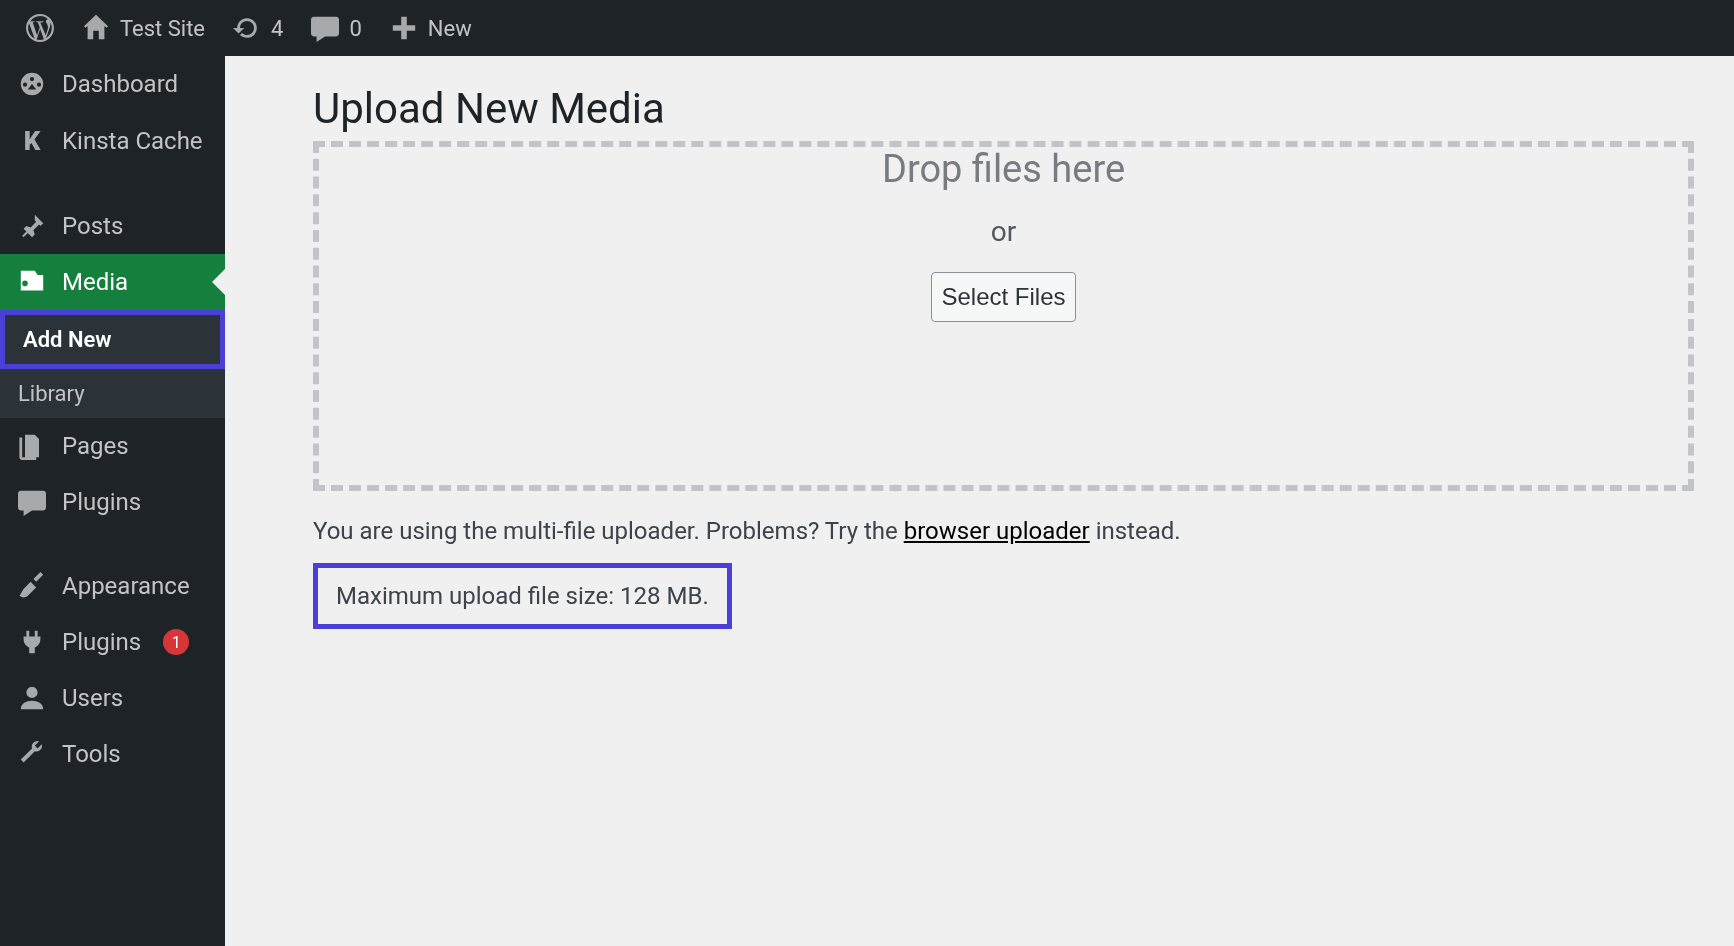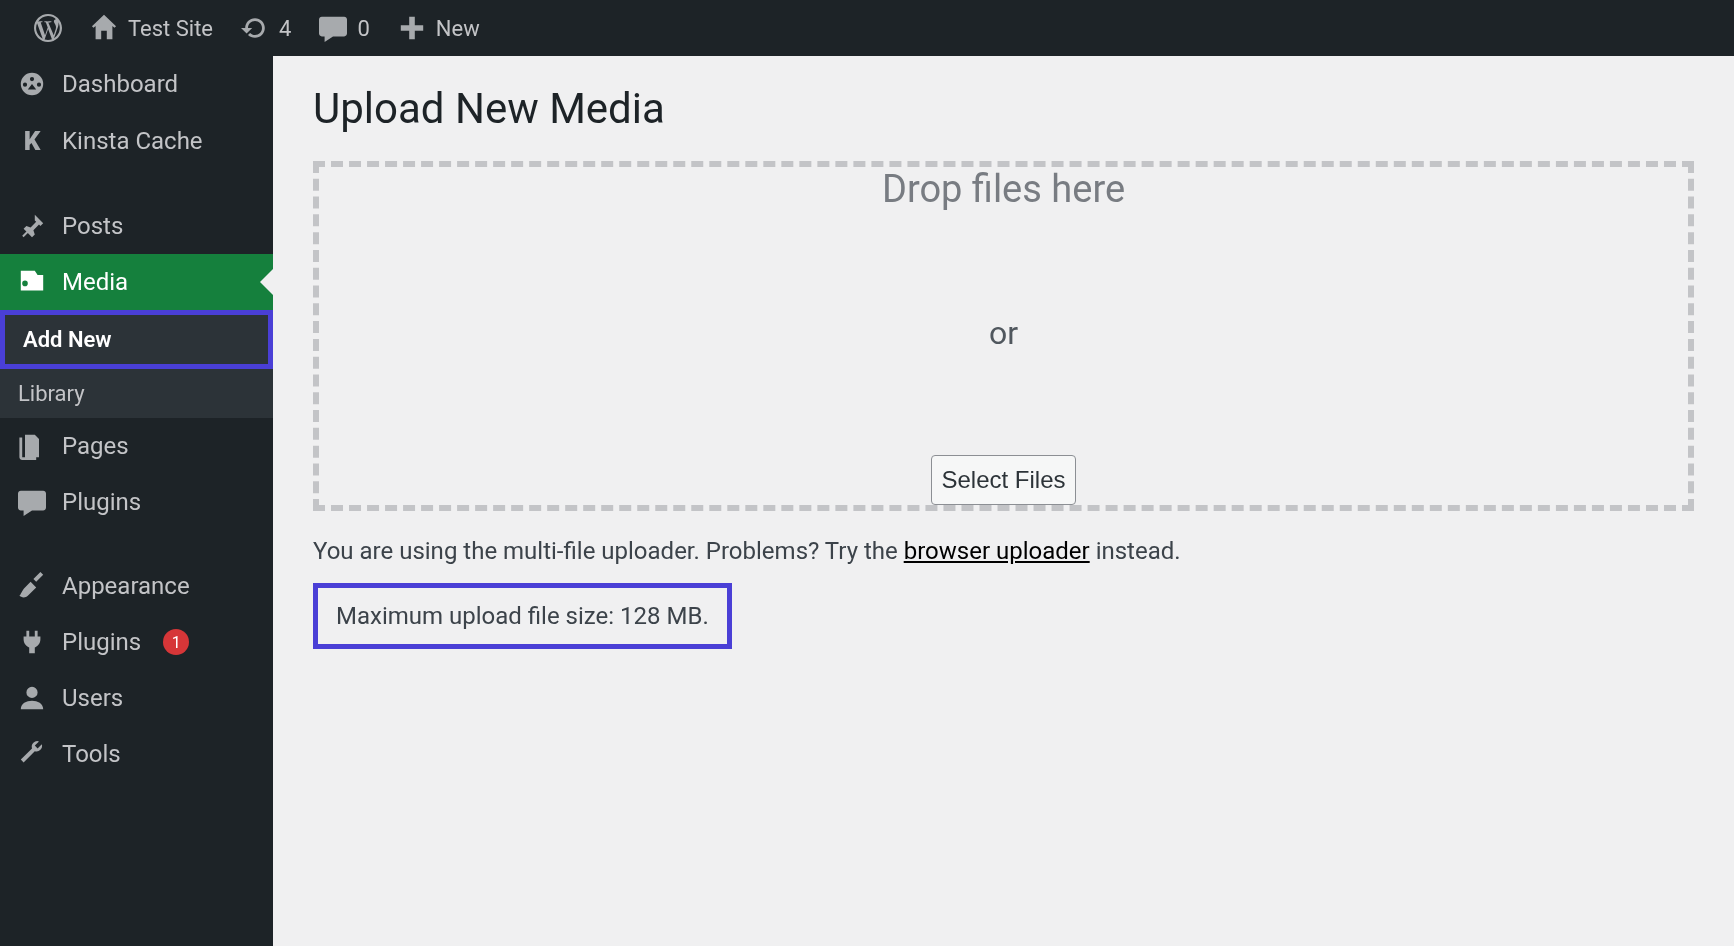--- a/index.html
+++ b/index.html
@@ -11,38 +11,38 @@
     height: 946px;
     overflow: hidden;
   }
   
   .adminbar {
     background: #1d2327;
     color: #c3c4c7;
     height: 56px;
     display: flex;
     align-items: center;
-    padding: 0 20px;
+    padding: 0 12px;
     font-size: 22px;
   }
   .adminbar .item {
     display: flex;
     align-items: center;
     gap: 10px;
     padding: 0 14px;
     height: 100%;
     cursor: pointer;
   }
   .adminbar svg { width: 28px; height: 28px; fill: #a7aaad; }
   .adminbar .count { color: #c3c4c7; font-size: 22px; }
   
   .sidebar {
     position: absolute;
     left: 0; top: 56px;
-    width: 273px;
+    width: 225px;
     bottom: 0;
     background: #1d2327;
     color: #c3c4c7;
     font-size: 24px;
   }
   .sidebar .menu-item {
     display: flex;
     align-items: center;
     gap: 16px;
     padding: 14px 18px;
@@ -96,38 +96,38 @@
   .main {
     position: absolute;
     left: 273px; top: 56px; right: 0; bottom: 0;
     padding: 28px 40px;
     background: #f0f0f1;
   }
   .page-title {
     font-size: 42px;
     font-weight: 400;
     color: #1d2327;
-    margin-bottom: 28px;
+    margin-bottom: 8px;
   }
   .dropzone {
     border: 6px dashed #c3c4c7;
     min-height: 350px;
     display: flex;
     flex-direction: column;
     align-items: center;
-    justify-content: space-between;
-    gap: 8px;
+    justify-content: flex-start;
+    gap: 24px;
     color: #50575e;
   }
   .dropzone .drop-text {
     font-size: 38px;
     color: #787c82;
   }
   .dropzone .or-text {
-    font-size: 32px;
+    font-size: 28px;
     color: #50575e;
   }
   .select-btn {
     font-size: 24px;
     padding: 10px 9px;
     background: #f6f7f7;
     border: 1px solid #8c8f94;
     border-radius: 4px;
     cursor: pointer;
     color: #2c3338;

